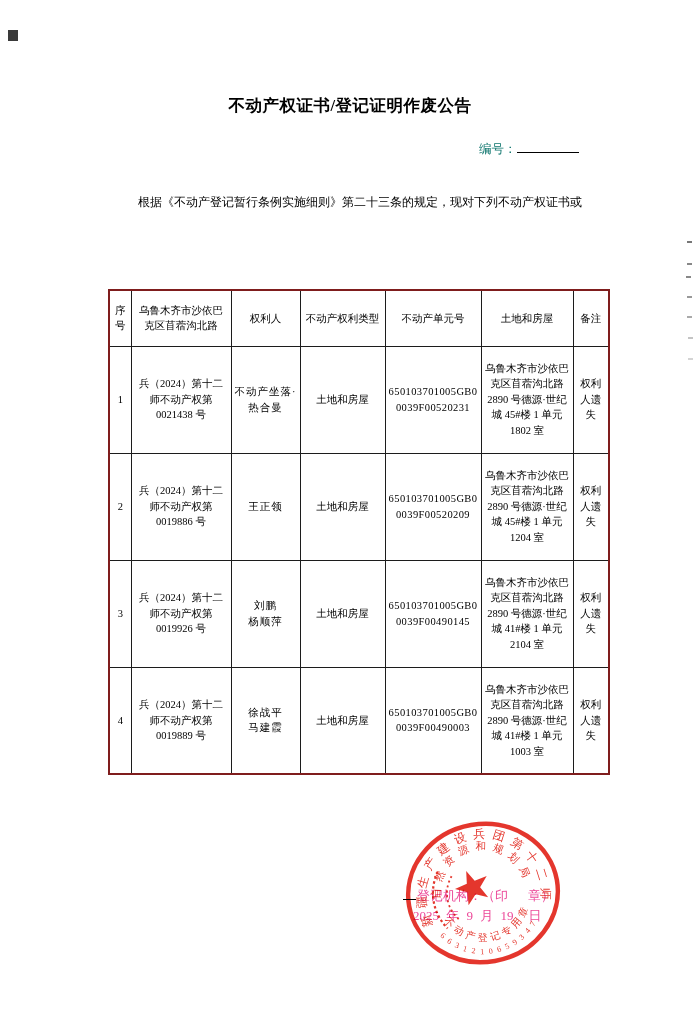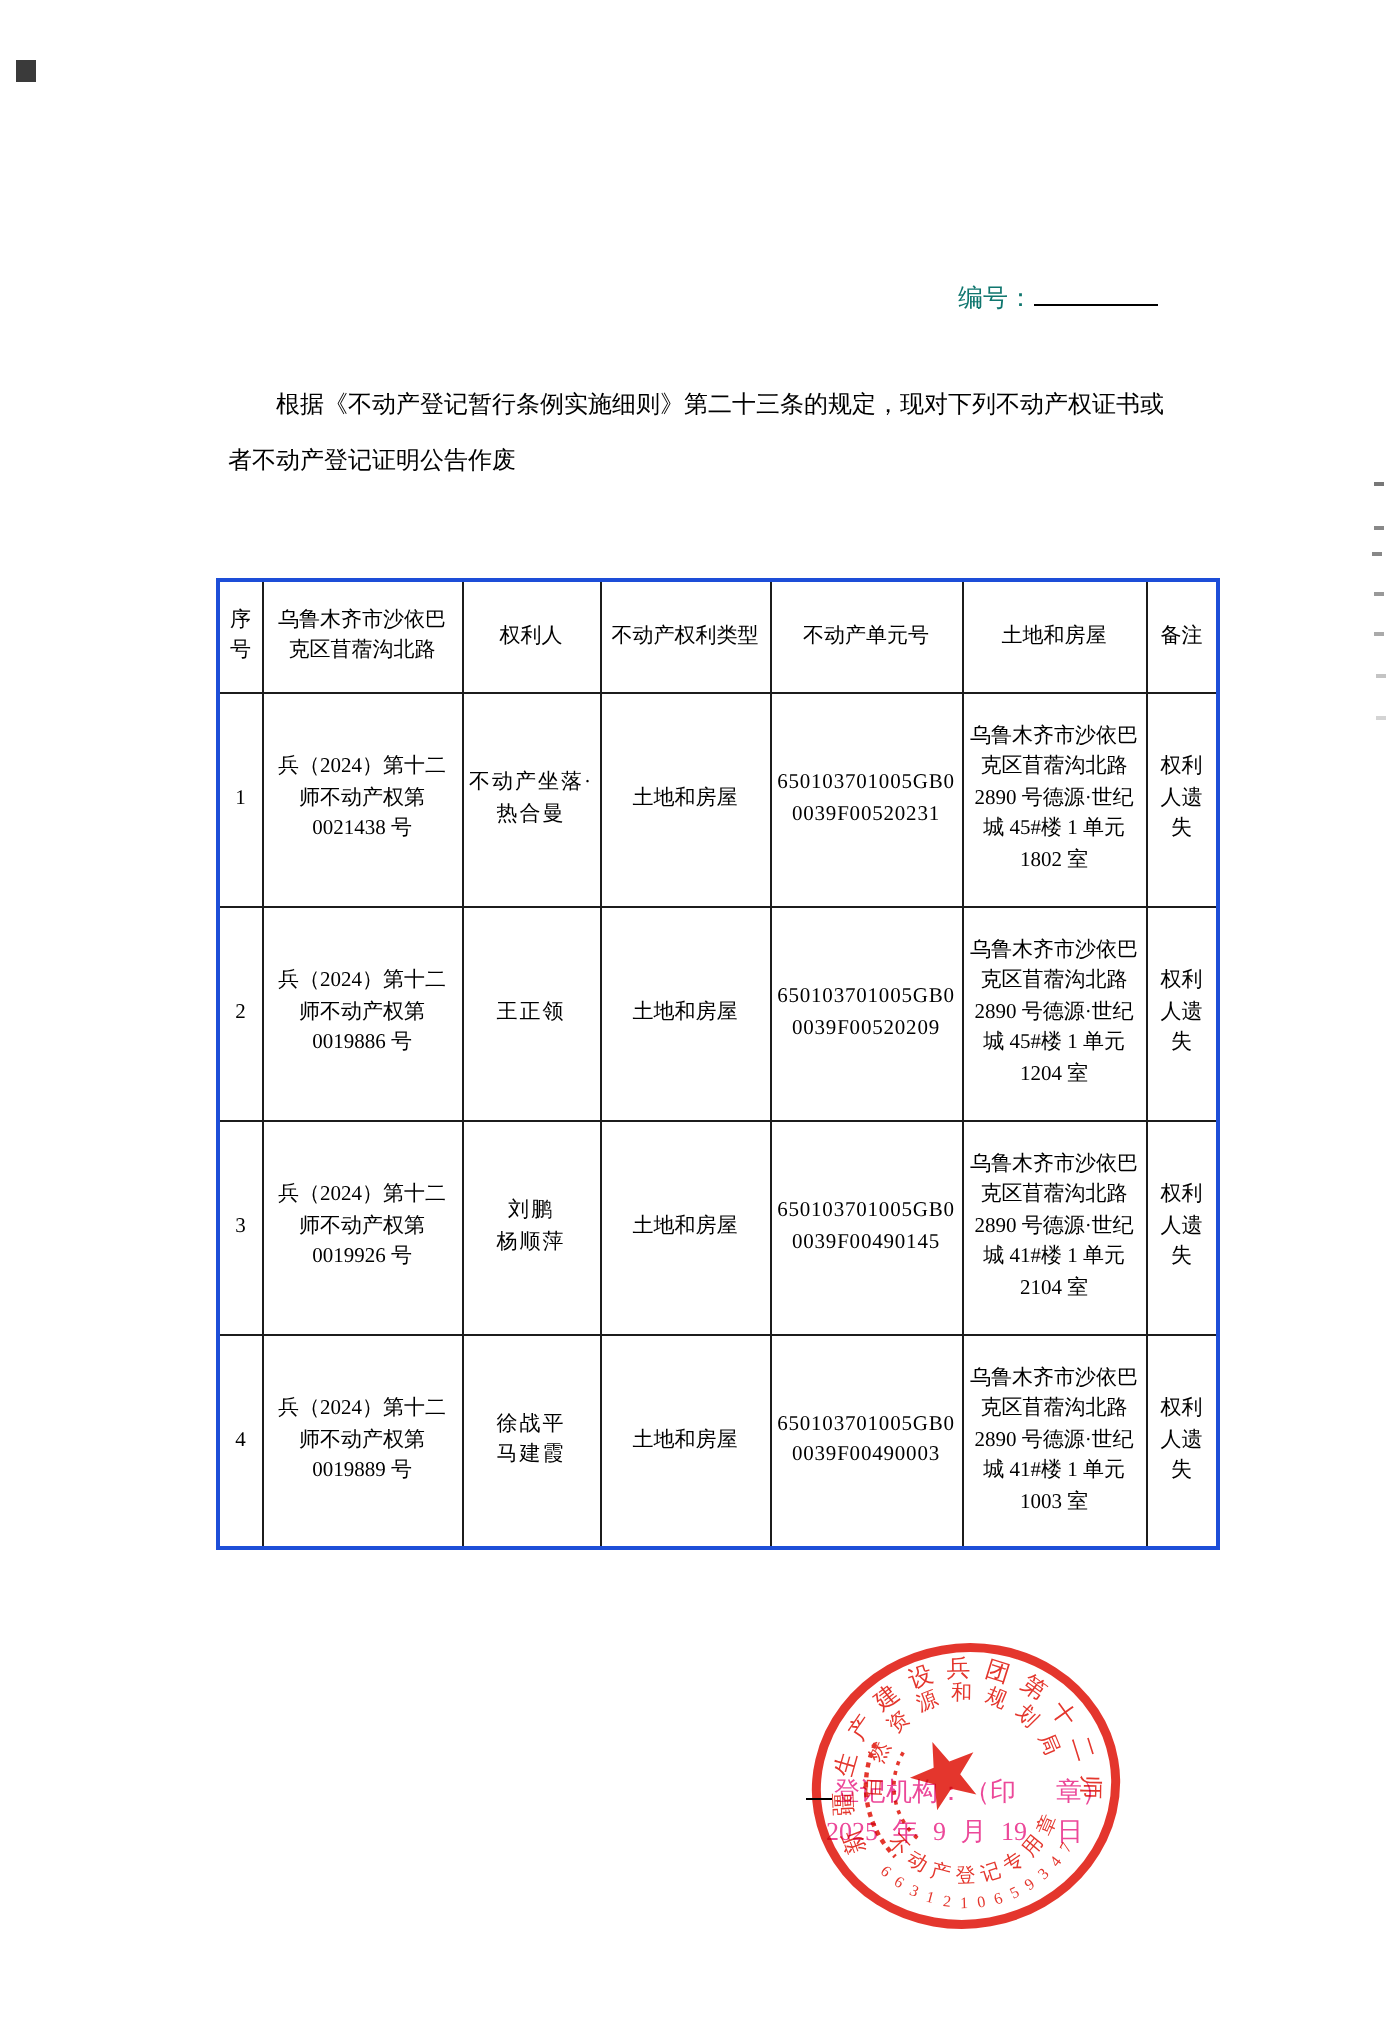--- a/index.html
+++ b/index.html
@@ -12,21 +12,21 @@
     position:absolute; top:95px; left:0; width:700px; text-align:center;
     font-size:16.5px; font-weight:bold; letter-spacing:0.5px; color:#000;
   }
   .number-line { position:absolute; top:139px; left:479px; font-size:12.5px; color:#0f766e; }
   .blank-underline { display:inline-block; width:62px; height:13px; border-bottom:1.5px solid #000; vertical-align:baseline; }
   .intro { position:absolute; top:189px; left:114px; width:487px; font-size:12px; line-height:27.5px; color:#000; }
   .intro .l1 { text-indent:2em; white-space:nowrap; }
   .intro .l2 { white-space:nowrap; }
 
   .table-wrap { position:absolute; top:289px; left:108px; }
-  table.notice { border-collapse:collapse; table-layout:fixed; width:500px; border:2px solid #1d4ed8; }
+  table.notice { border-collapse:collapse; table-layout:fixed; width:500px; border:2px solid #7f1d1d; }
   table.notice th, table.notice td {
     border:1.2px solid #1c1c1c; text-align:center; vertical-align:middle;
     font-size:10.5px; font-weight:normal; line-height:15.5px; padding:2px 3px; color:#000;
     overflow:hidden;
   }
   tr.hdr { height:56px; }
   tr.row { height:107px; }
   td.cert { padding:0 5px; }
   td.holder { white-space:pre-line; letter-spacing:1px; }
   td.unit { word-break:break-all; padding:0 8px; letter-spacing:0.4px; }
@@ -43,28 +43,28 @@
 
   .edge-mark { position:absolute; width:5px; height:2px; background:#555; }
 </style>
 </head>
 <body>
 
 <div class="page">
 
   <div class="corner-mark"></div>
 
+  <div class="doc-title">不动产权证书/登记证明作废公告</div>
 
   <div class="number-line">
     <span>编号：</span><span class="blank-underline"></span>
   </div>
 
   <div class="intro">
     <div class="l1">根据《不动产登记暂行条例实施细则》第二十三条的规定，现对下列不动产权证书或</div>
-    <div class="l2">者不动产登记证明公告作废</div>
   </div>
 
   <div class="table-wrap">
     <table class="notice">
       <colgroup>
         <col style="width:22px">
           <col style="width:100px">
           <col style="width:69px">
         <col style="width:85px">
           <col style="width:96px">

